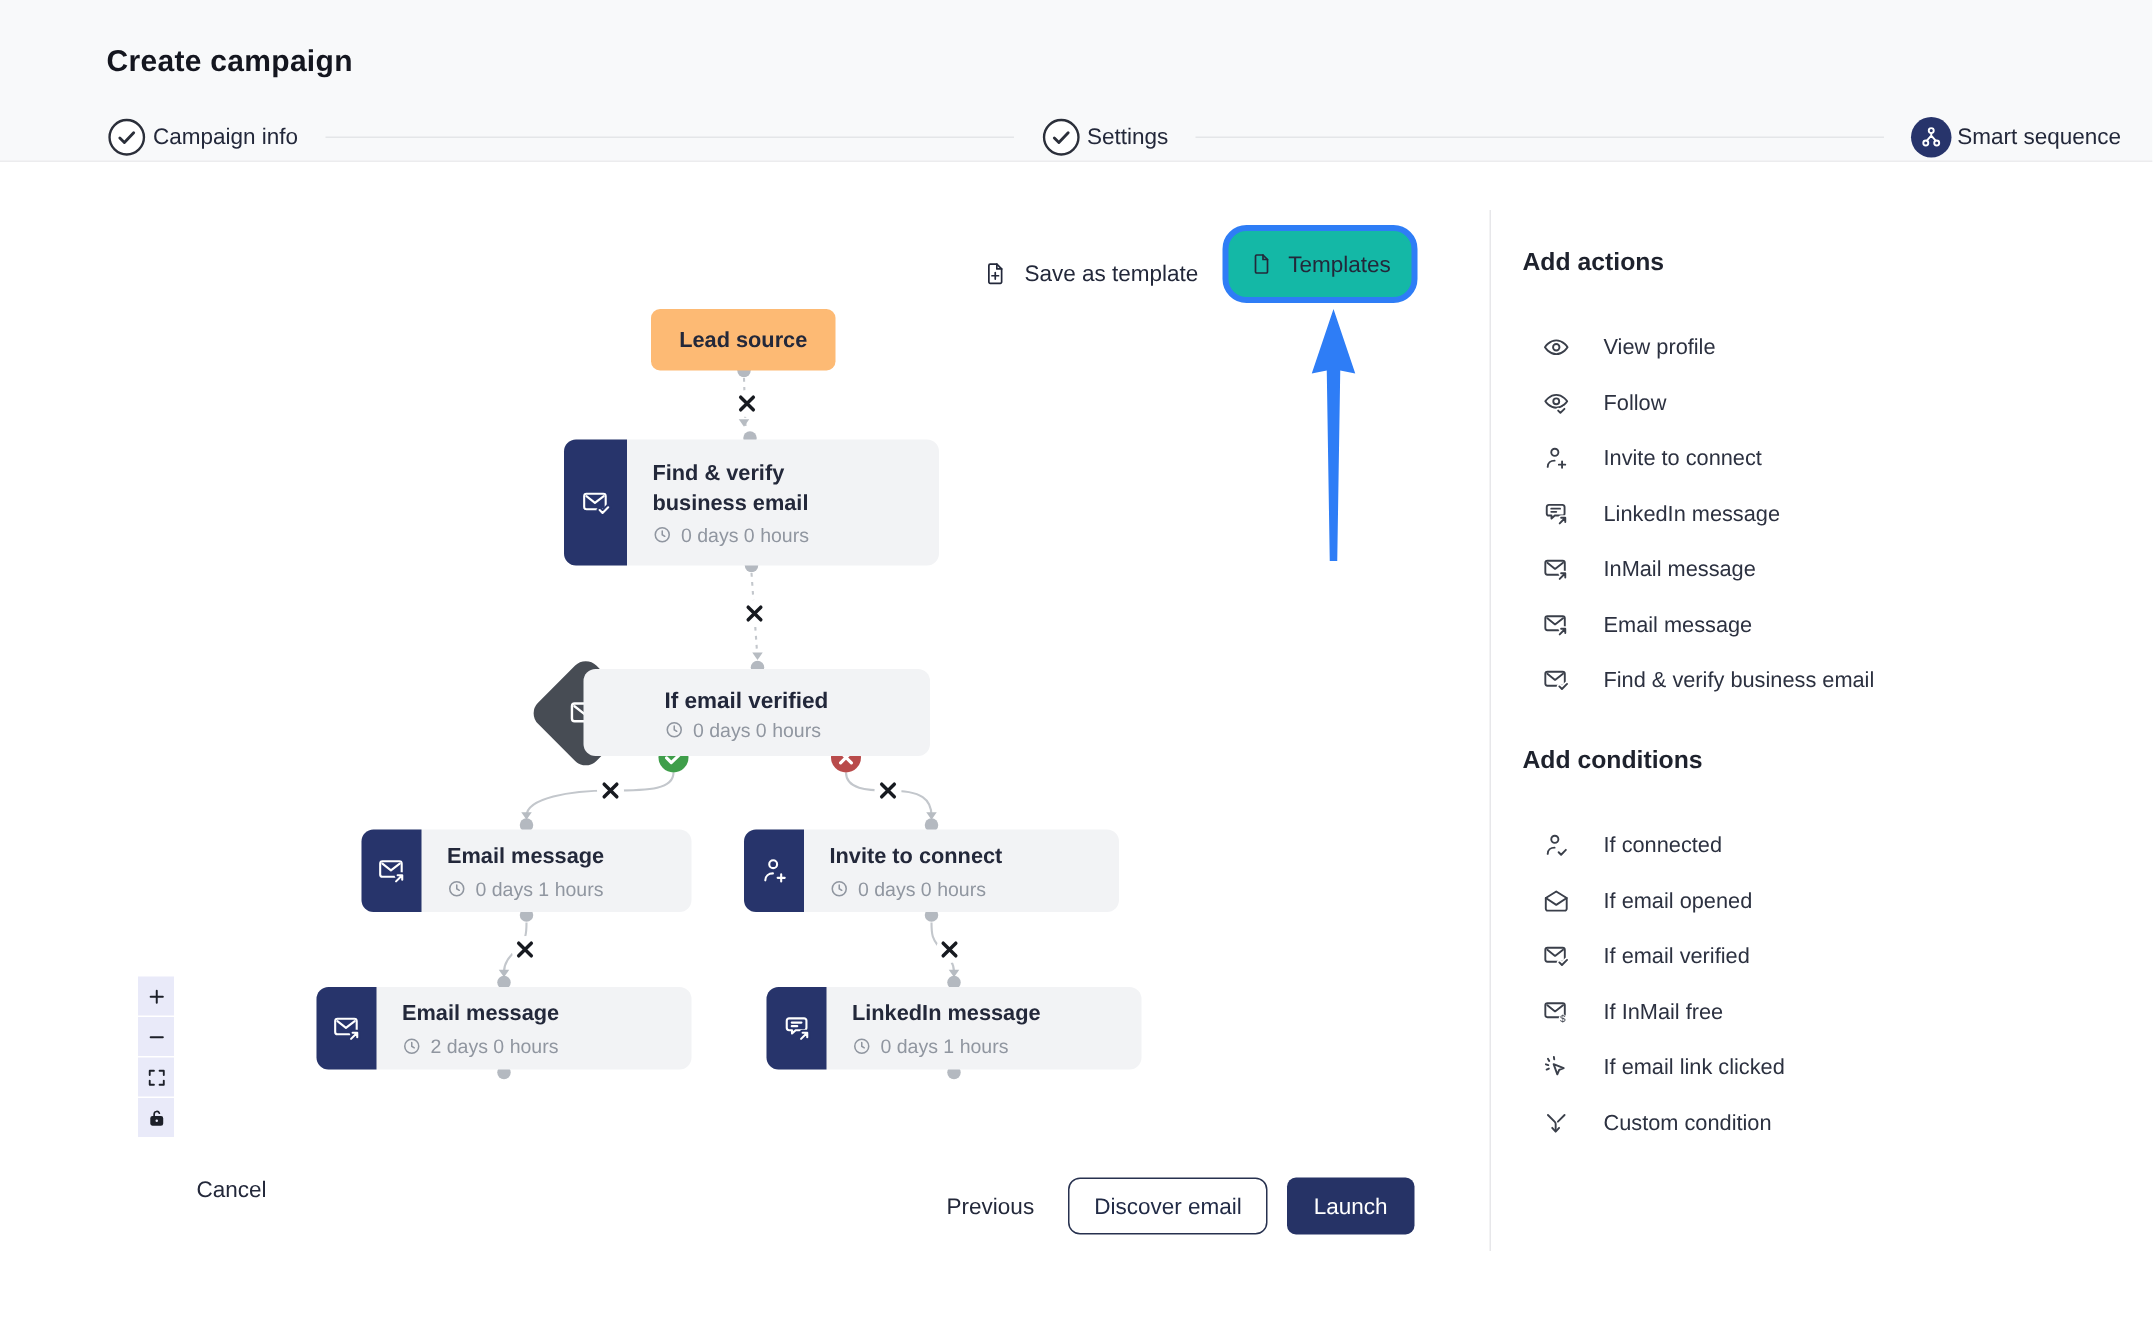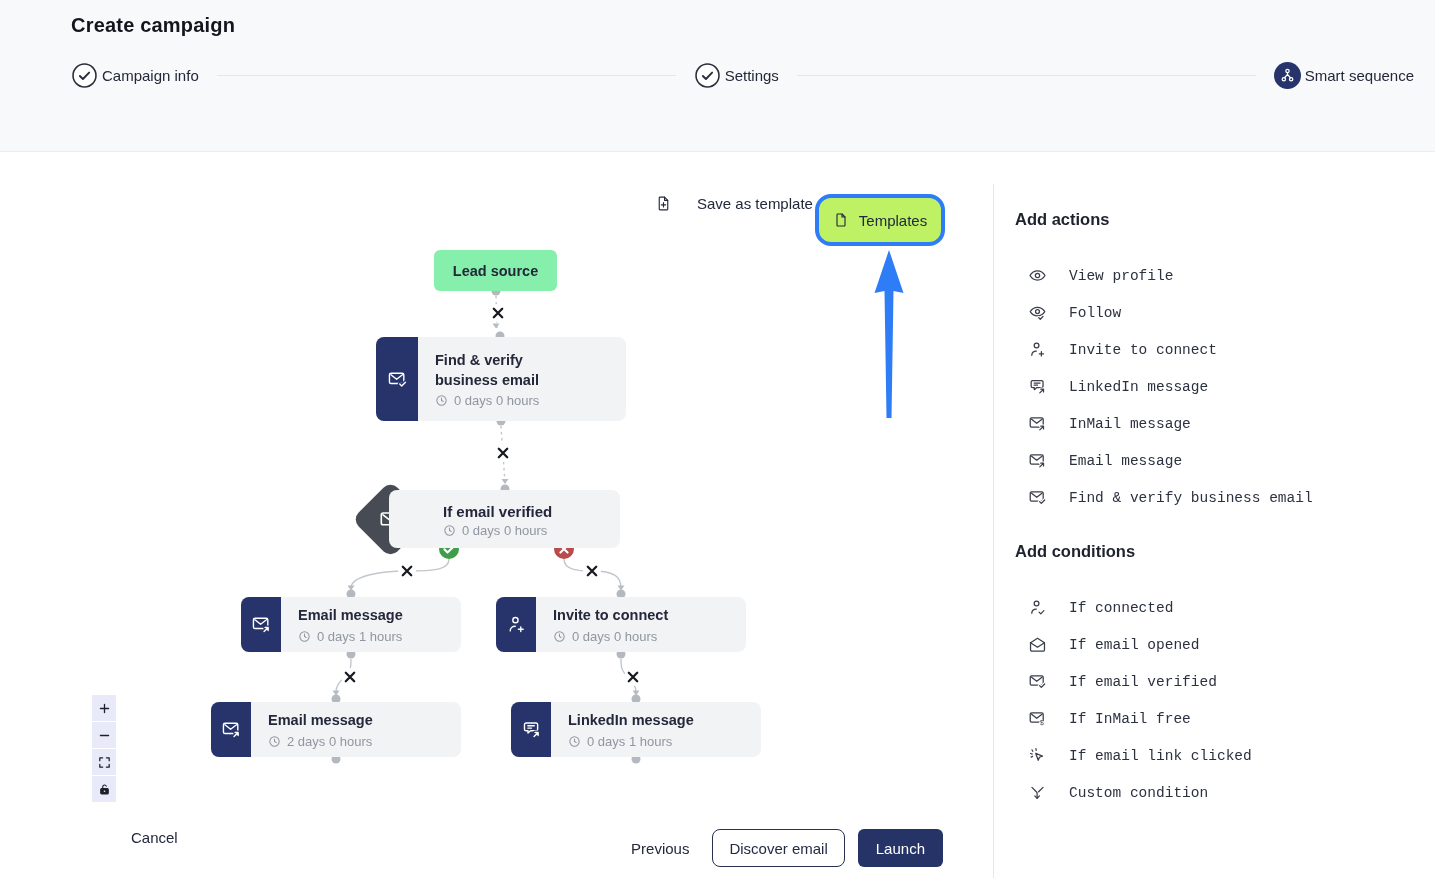--- a/index.html
+++ b/index.html
@@ -1,57 +1,57 @@
 <!DOCTYPE html>
 <html><head>
 <meta charset="utf-8">
 <style>
   * { margin:0; padding:0; box-sizing:border-box; }
   html,body { width:1435px; height:886px; background:#fff; overflow:hidden;
     font-family:"Liberation Sans","DejaVu Sans",sans-serif; color:#22273a; }
 
   
-  .topbar { height:152px; background:#f8f9fa; border-bottom:1px solid #ececee; padding:14px 21px 0 71px; }
+  .topbar { height:108px; background:#f8f9fa; border-bottom:1px solid #ececee; padding:30px 21px 0 71px; }
   .page-title { font-size:20px; font-weight:700; color:#14161f; letter-spacing:.2px; }
   .stepper { display:flex; align-items:center; margin-top:25px; }
   .step { display:flex; align-items:center; gap:4px; cursor:pointer; }
   .step-circle { width:27px; height:27px; display:inline-flex; }
   .step-circle.filled { background:#27346b; border-radius:50%; align-items:center; justify-content:center; }
   .step-circle.filled svg { width:19px; height:19px; }
   .step-label { font-size:15px; color:#23283a; white-space:nowrap; }
   .step-line { flex:1; height:1px; background:#e4e6e8; margin:0 18px; }
 
   
   .main { display:flex; height:766px; }
   .canvas { position:relative; width:993px; height:766px; background:#fff; }
   .connectors { position:absolute; inset:0; pointer-events:none; }
   .connectors .hit { pointer-events:auto; cursor:pointer; }
 
   
-  .save-template { position:absolute; left:655px; top:37px; height:28px; display:flex; align-items:center; gap:25px; cursor:pointer; }
+  .save-template { position:absolute; left:655px; top:60px; height:28px; display:flex; align-items:center; gap:11px; cursor:pointer; }
   .save-template svg { width:17px; height:17px; color:#23283a; }
   .save-template span { font-size:15px; color:#23283a; }
   .templates-btn { position:absolute; left:815px; top:42px; width:130px; height:52px;
-    border:4px solid #2e7df6; border-radius:16px; background:#bef264;
+    border:4px solid #2e7df6; border-radius:16px; background:#14b8a6;
     display:flex; align-items:center; justify-content:center; gap:10px; cursor:pointer; }
   .templates-btn svg { width:16px; height:16px; color:#23283a; }
   .templates-btn span { font-size:15px; color:#23283a; }
 
   
   .node { position:absolute; display:flex; background:#f2f3f5; border-radius:8px; cursor:pointer; }
   .node .icon-block { width:40px; background:#27346b; border-radius:8px 0 0 8px;
      display:flex; align-items:center; justify-content:center; flex:none; }
   .node .icon-block svg { width:21px; height:21px; color:#fff; }
   .node .body { padding:9px 14px 8px 17px; display:flex; flex-direction:column; justify-content:center; }
   .node .title { font-size:14.5px; font-weight:700; color:#23283a; line-height:1.35; }
   .delay { display:flex; align-items:center; gap:6px; margin-top:3px; }
   .delay svg { width:13px; height:13px; color:#9096a0; flex:none; }
   .delay span { font-size:13px; color:#9096a0; white-space:nowrap; }
 
-  .node-lead { position:absolute; left:434px; top:98px; width:123px; height:41px; background:#86efac;
+  .node-lead { position:absolute; left:434px; top:98px; width:123px; height:41px; background:#fdba74;
     border-radius:6px; display:flex; align-items:center; justify-content:center;
     font-size:14.5px; font-weight:700; color:#23283a; cursor:pointer; }
 
   .node-find { left:376px; top:185px; width:250px; height:84px; }
   .node-find .icon-block { width:42px; }
   .node-find .title { width:122px; }
 
   .node-cond-body { position:absolute; left:389px; top:338px; width:231px; height:58px;
     background:#f2f3f5; border-radius:8px; padding:10px 10px 8px 54px;
     display:flex; flex-direction:column; justify-content:center; cursor:pointer; }
@@ -84,21 +84,21 @@
 
   
   .sidebar { position:relative; width:442px; height:766px; padding:58px 20px 0 22px; background:#fff; }
   .sidebar::before { content:""; position:absolute; left:0; top:32px; height:694px; width:1px; background:#e7e7ea; }
   .side-heading { font-size:16.5px; font-weight:700; color:#1e222d; height:22px; }
   .side-list { margin-top:25px; }
   .side-list.second { margin-top:25px; }
   .side-heading.second { margin-top:26px; }
   .side-item { height:37px; display:flex; align-items:center; gap:22px; padding-left:13px; cursor:pointer; }
   .side-item svg { width:19px; height:19px; color:#3a3f4a; flex:none; }
-  .side-item span { font-size:14.5px; color:#2c3140;font-family:Liberation Mono, monospace; }
+  .side-item span { font-size:14.5px; color:#2c3140; }
 </style>
 </head>
 <body>
 
 <div class="app">
 
   <header class="topbar">
     <div class="page-title">Create campaign</div>
     <div class="stepper">
       <div class="step">

